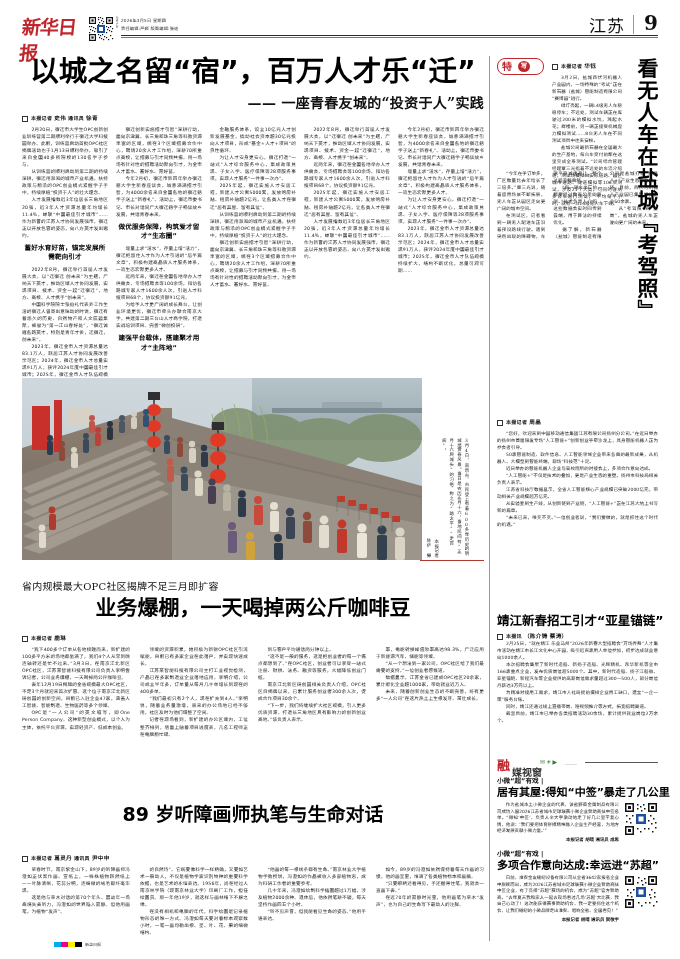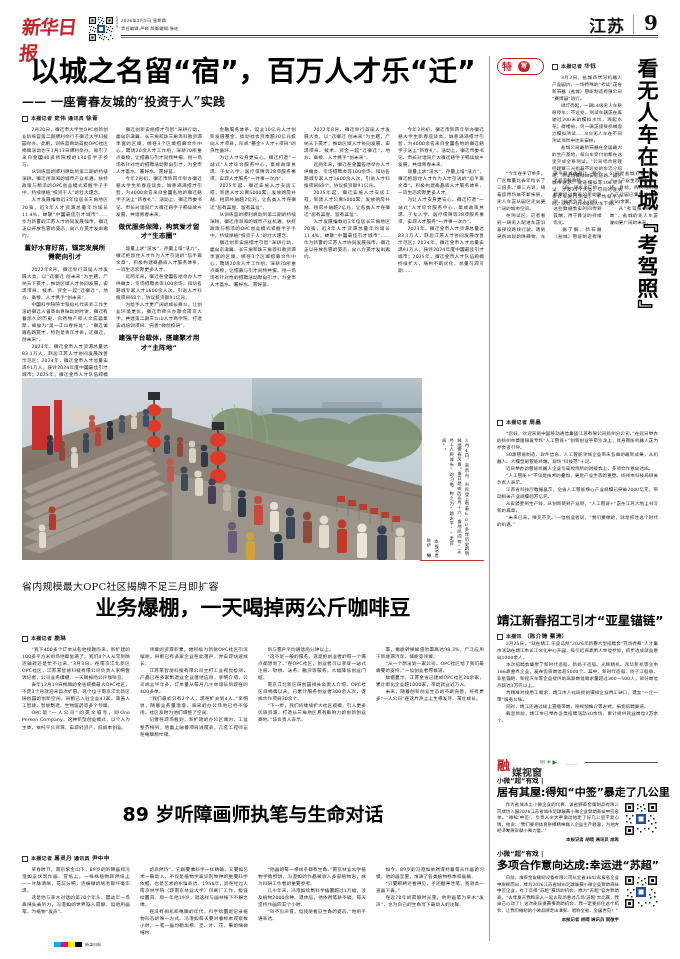--- a/index.html
+++ b/index.html
@@ -33,44 +33,44 @@
   }
   .mh-vert{
     position:absolute;left:93px;top:2px;
     font-size:3px;color:#555;writing-mode:vertical-rl;line-height:4px;
   }
   .mh-rule{position:absolute;left:99px;top:21px;width:537px;height:1px;background:#2b2b2b;}
   .mh-rule2{position:absolute;left:99px;top:23px;width:537px;height:.5px;background:#777;}
   .mh-section{
     position:absolute;right:33px;top:-2px;
     font-family:"DejaVu Serif","Liberation Serif",serif;
-    font-weight:700;font-size:17px;color:#111;letter-spacing:1px;
+    font-weight:400;font-size:17px;color:#111;letter-spacing:1px;
   }
   .mh-sep{position:absolute;right:24px;top:1px;width:1px;height:19px;background:#999;}
   .mh-pageno{
     position:absolute;right:0px;top:-3px;
     font-family:"DejaVu Serif","Liberation Serif",serif;
     font-weight:700;font-size:20px;color:#111;
   }
 
   
   .vrule{position:absolute;width:1px;background:#9a9a9a;}
 
   
   .lead{position:absolute;left:22px;top:55px;width:462px;}
   .lead-title{
     font-family:"DejaVu Sans","Liberation Sans",sans-serif;
     font-weight:700;font-size:28.5px;line-height:34px;
     text-align:center;letter-spacing:0px;color:#000;
     white-space:nowrap;
   }
   .lead-sub{
-    margin-top:3px;text-align:left;
+    margin-top:3px;text-align:right;
     font-family:"DejaVu Serif","Liberation Serif",serif;
-    font-weight:700;font-size:12px;color:#111;letter-spacing:.3px;
+    font-weight:700;font-size:14px;color:#111;letter-spacing:.3px;
   }
 
   .byline{
     font-size:5px;line-height:8px;color:#111;font-weight:700;
     letter-spacing:.3px;white-space:nowrap;
   }
   .byline .box{display:inline-block;width:4px;height:4px;border:.6px solid #333;margin-right:3px;vertical-align:middle;}
   .byline .nm{font-weight:700;font-size:5.6px;}
 
   .col{

